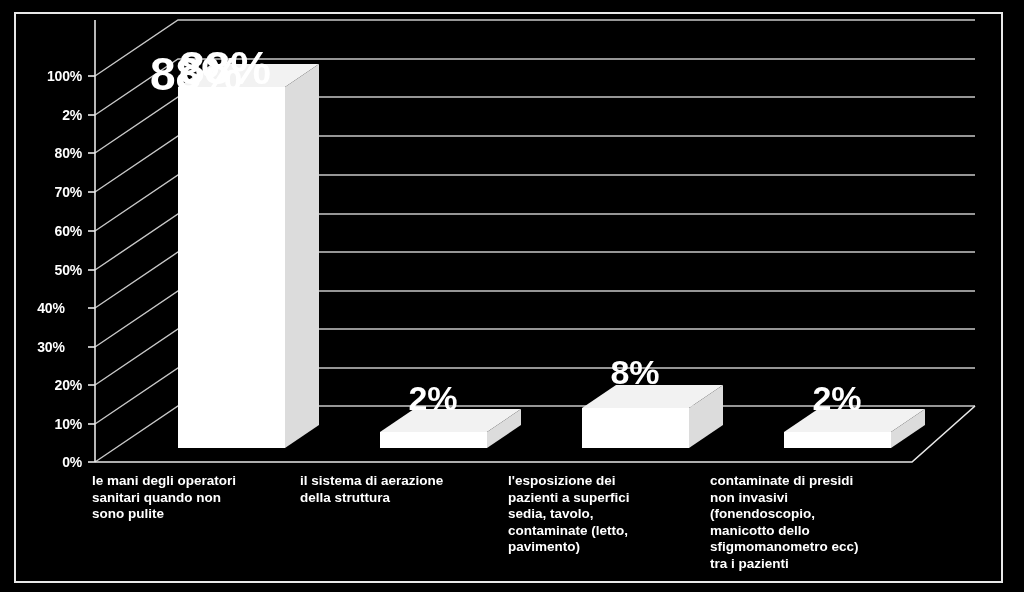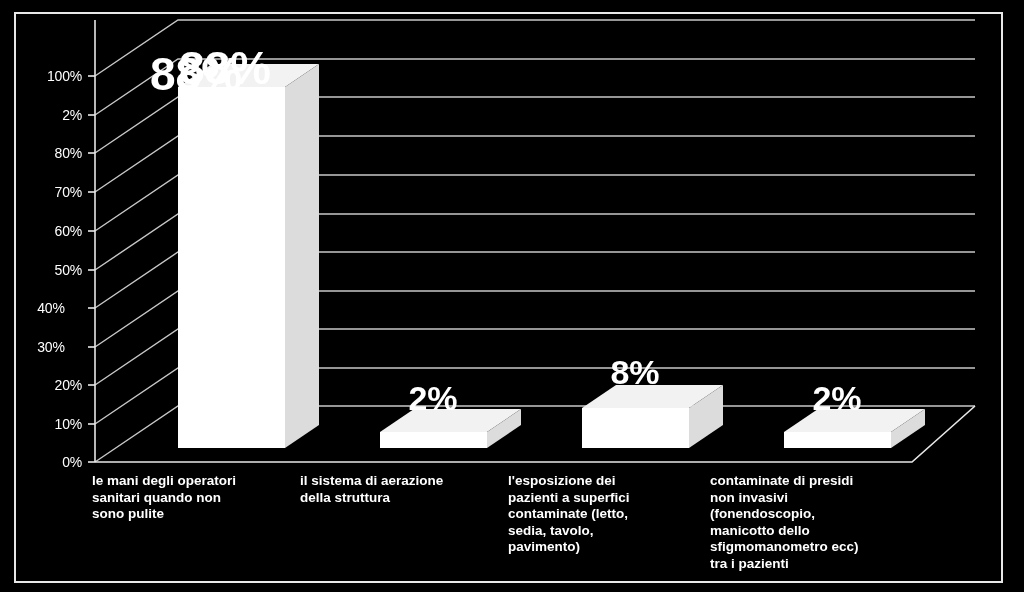--- a/index.html
+++ b/index.html
@@ -13,21 +13,21 @@
     border:2px solid #e8e8e8;box-sizing:border-box;
   }
 
   
   #plot{position:absolute;left:0;top:0;width:1024px;height:592px;}
   #plot svg{position:absolute;left:0;top:0;}
 
   
   .ytick{
     position:absolute;text-align:right;width:62px;
-    color:#ffffff;font-size:14px;font-weight:normal;
+    color:#ffffff;font-size:14px;font-weight:bold;
     font-family:"Liberation Sans",sans-serif;
     letter-spacing:-0.2px;line-height:14px;
   }
 
   
   .vlabel{
     position:absolute;color:#ffffff;font-weight:bold;
     font-family:"Liberation Sans",sans-serif;
     text-align:center;line-height:1;white-space:nowrap;
   }
@@ -157,22 +157,22 @@
   </div>
 
   <div class="catlabel" style="left:300px;top:473px;width:220px;">
     <div>il sistema di aerazione</div>
     <div>della struttura</div>
   </div>
 
   <div class="catlabel" style="left:508px;top:473px;width:215px;">
     <div>l'esposizione dei</div>
     <div>pazienti a superfici</div>
+    <div>sedia, tavolo,</div>
     <div>contaminate (letto,</div>
-    <div>sedia, tavolo,</div>
     <div>pavimento)</div>
   </div>
 
   <div class="catlabel" style="left:710px;top:473px;width:230px;">
     <div>contaminate di presidi</div>
     <div>non invasivi</div>
     <div>(fonendoscopio,</div>
     <div>manicotto dello</div>
     <div>sfigmomanometro ecc)</div>
     <div>tra i pazienti</div>

